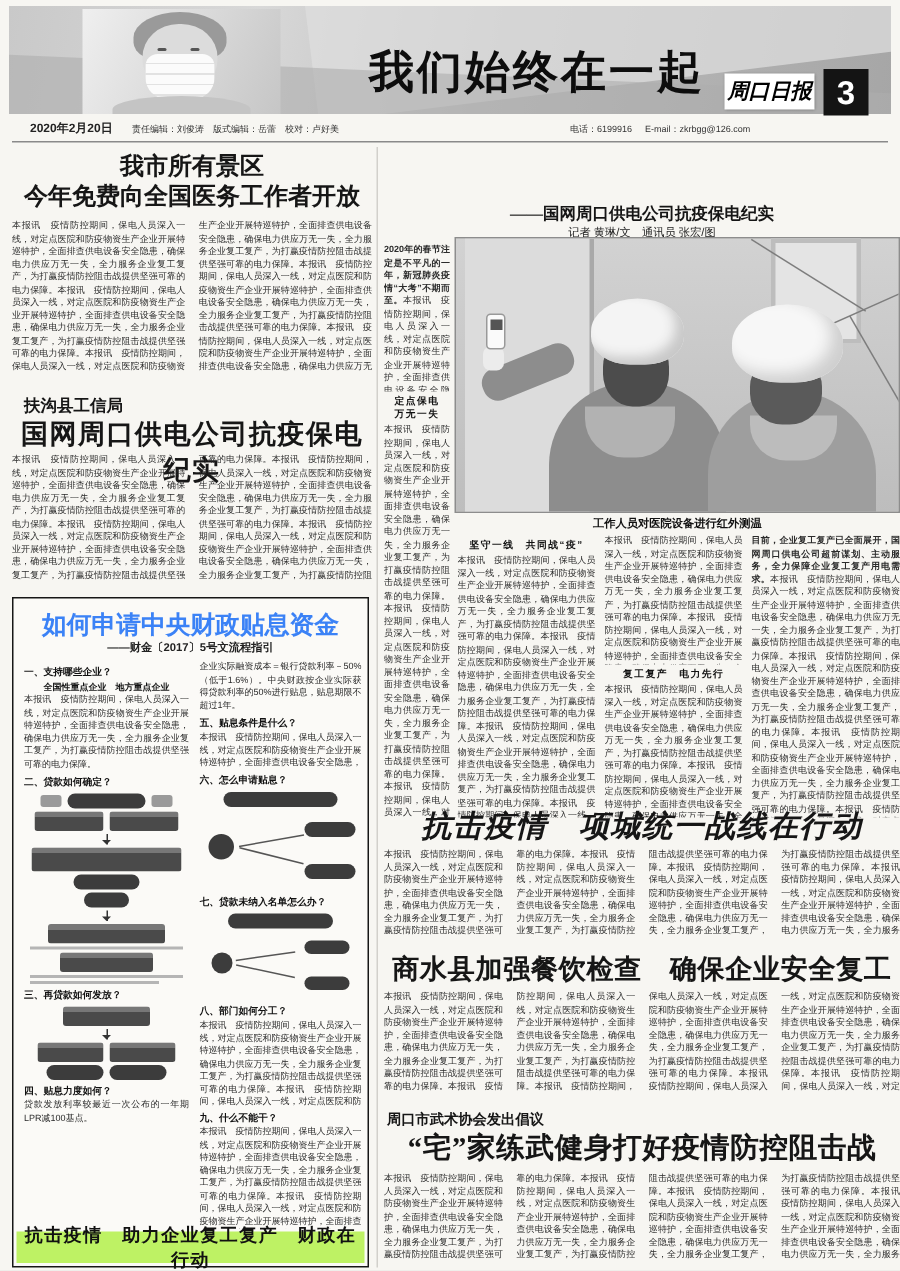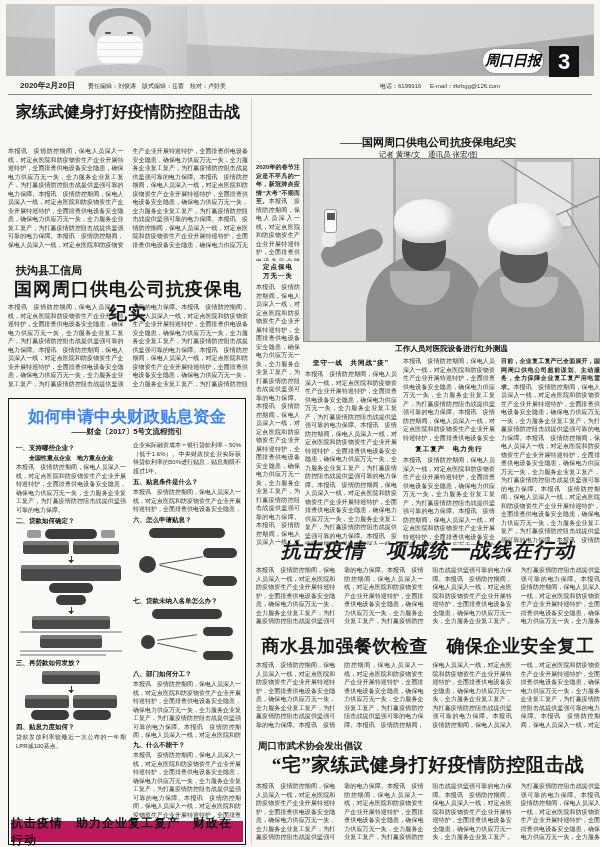--- a/index.html
+++ b/index.html
@@ -33,21 +33,21 @@
     border-radius:50% 50% 0 0; background:#c4c4c4; }
 
   .banner-title { left:100px; top:16px; font-weight:900; font-size:44px; letter-spacing:2px;
     color:#fff; -webkit-text-stroke:2.5px #0e0e0e;
     text-shadow:-2px -2px 0 #0e0e0e,2px -2px 0 #0e0e0e,-2px 2px 0 #0e0e0e,2px 2px 0 #0e0e0e,0 -2px 0 #0e0e0e,0 2px 0 #0e0e0e,-2px 0 0 #0e0e0e,2px 0 0 #0e0e0e; }
   .banner-sub { left:246px; top:28px; font-family:"Liberation Serif",serif; font-weight:900;
     font-size:30px; letter-spacing:2px; color:#0d0d0d; }
   .masthead-box { left:483px; top:49px; width:60px; height:24px; background:#fff;
     display:flex; align-items:center; justify-content:center;
     font-family:"Liberation Serif",serif; font-weight:900; font-size:14px;
-    font-style:italic; color:#000; box-shadow:0 0 2px rgba(0,0,0,.4);border-radius:12px; }
+    font-style:italic; color:#000; box-shadow:0 0 2px rgba(0,0,0,.4); }
   .pageno-box { left:549px; top:46px; width:30px; height:31px; background:#141414;
     color:#fff; display:flex; align-items:center; justify-content:center;
     font-size:22px; font-weight:bold; }
 
   .info-date { left:20px; top:80px; font-size:8px; font-weight:bold; color:#222; }
   .info-editors { left:88px; top:82px; font-size:6px; color:#333; }
   .info-phone { left:380px; top:82px; font-size:6px; color:#333; }
   .info-email { left:430px; top:82px; font-size:6px; color:#333; }
   .header-rule { left:8px; top:94px; width:584px; height:1px; background:#8a8a8a; }
 
@@ -78,22 +78,22 @@
     font-family:"Liberation Serif",serif; font-weight:900; font-size:16.5px; color:#3b82f6; }
   .box-sub { position:absolute; left:0; top:28px; width:100%; text-align:center;
     font-size:7.5px; font-weight:bold; color:#222; }
   .box-col { position:absolute; top:42px; height:378px; overflow:hidden; }
   .box-colL { left:7px; width:110px; }
   .box-colR { left:124px; width:108px; }
   .q-label { font-size:6.5px; font-weight:bold; margin:3px 0 1px; color:#111; }
   .q-sub { font-size:6px; font-weight:bold; text-align:center; color:#111; }
   .q-text { font-size:6px; line-height:8.5px; text-align:justify; color:#2b2b2b; }
   .box-footer { position:absolute; left:2px; right:2px; bottom:2px; height:21px;
-    background:#be185d; display:flex; align-items:center; justify-content:center;
-    font-weight:900; font-size:12px; letter-spacing:1px; color:#111; }
+    background:#bef264; display:flex; align-items:center; justify-content:center;
+    font-weight:900; font-size:12px; letter-spacing:1px; color:#111;text-align:center; }
 
   
   .fc { position:relative; margin:3px 0; }
   .fc-row { display:flex; justify-content:center; align-items:center; gap:4px; margin:2px 0; }
   .fc-pill { background:#3c3c3c; border-radius:7px; height:10px; }
   .fc-box { background:#4a4a4a; border-radius:2px; height:13px;
     background-image:linear-gradient(180deg,rgba(255,255,255,.25) 4px,transparent 4px); }
   .fc-chip { background:#9a9a9a; border-radius:2px; width:14px; height:8px; }
   .fc-arrow { width:1px; height:7px; background:#333; margin:1px auto; position:relative; }
   .fc-arrow:after { content:""; position:absolute; left:-2.5px; bottom:-3px;
@@ -167,31 +167,33 @@
     <div class="banner-plane2"></div>
   </div>
   <div class="abs nurse">
     <div class="nurse-cap"></div>
     <div class="nurse-face"></div>
     <div class="nurse-eye" style="left:50px;top:26px;"></div>
     <div class="nurse-eye" style="left:72px;top:26px;"></div>
     <div class="nurse-mask"></div>
     <div class="nurse-shoulder"></div>
   </div>
+  <div class="abs banner-sub">我们始终在一起</div>
   <div class="abs masthead-box">周口日报</div>
   <div class="abs pageno-box">3</div>
   <div class="abs info-date">2020年2月20日</div>
   <div class="abs info-editors">责任编辑：刘俊涛　版式编辑：岳蕾　校对：卢好美</div>
   <div class="abs info-phone">电话：6199916</div>
   <div class="abs info-email">E-mail：zkrbgg@126.com</div>
   <div class="abs header-rule"></div>
   <div class="abs v-divider"></div>
 
   <div class="abs hl a1-h">
-    <div>家练武健身打好疫情防控阻击战</div>
+    <div>我市所有景区</div>
+    <div>今年免费向全国医务工作者开放</div>
   </div>
   <div class="abs greek bodycols a1-body">本报讯　疫情防控期间，保电人员深入一线，对定点医院和防疫物资生产企业开展特巡特护，全面排查供电设备安全隐患，确保电力供应万无一失，全力服务企业复工复产，为打赢疫情防控阻击战提供坚强可靠的电力保障。本报讯　疫情防控期间，保电人员深入一线，对定点医院和防疫物资生产企业开展特巡特护，全面排查供电设备安全隐患，确保电力供应万无一失，全力服务企业复工复产，为打赢疫情防控阻击战提供坚强可靠的电力保障。本报讯　疫情防控期间，保电人员深入一线，对定点医院和防疫物资生产企业开展特巡特护，全面排查供电设备安全隐患，确保电力供应万无一失，全力服务企业复工复产，为打赢疫情防控阻击战提供坚强可靠的电力保障。本报讯　疫情防控期间，保电人员深入一线，对定点医院和防疫物资生产企业开展特巡特护，全面排查供电设备安全隐患，确保电力供应万无一失，全力服务企业复工复产，为打赢疫情防控阻击战提供坚强可靠的电力保障。本报讯　疫情防控期间，保电人员深入一线，对定点医院和防疫物资生产企业开展特巡特护，全面排查供电设备安全隐患，确保电力供应万无一失，全力服务企业复工复产，为打赢疫情防控阻击战提供坚强可靠的电力保障。本报讯　疫情防控期间，保电人员深入一线，对定点医院和防疫物资生产企业开展特巡特护，全面排查供电设备安全隐患，确保电力供应万无一失，全力服务企业复工复产，为打赢疫情防控阻击战提供坚强可靠的电力保障。</div>
 
   <div class="abs kicker a2-kicker">扶沟县工信局</div>
   <div class="abs hl a2-h">国网周口供电公司抗疫保电纪实</div>
   <div class="abs greek bodycols a2-body">本报讯　疫情防控期间，保电人员深入一线，对定点医院和防疫物资生产企业开展特巡特护，全面排查供电设备安全隐患，确保电力供应万无一失，全力服务企业复工复产，为打赢疫情防控阻击战提供坚强可靠的电力保障。本报讯　疫情防控期间，保电人员深入一线，对定点医院和防疫物资生产企业开展特巡特护，全面排查供电设备安全隐患，确保电力供应万无一失，全力服务企业复工复产，为打赢疫情防控阻击战提供坚强可靠的电力保障。本报讯　疫情防控期间，保电人员深入一线，对定点医院和防疫物资生产企业开展特巡特护，全面排查供电设备安全隐患，确保电力供应万无一失，全力服务企业复工复产，为打赢疫情防控阻击战提供坚强可靠的电力保障。本报讯　疫情防控期间，保电人员深入一线，对定点医院和防疫物资生产企业开展特巡特护，全面排查供电设备安全隐患，确保电力供应万无一失，全力服务企业复工复产，为打赢疫情防控阻击战提供坚强可靠的电力保障。本报讯　疫情防控期间，保电人员深入一线，对定点医院和防疫物资生产企业开展特巡特护，全面排查供电设备安全隐患，确保电力供应万无一失，全力服务企业复工复产，为打赢疫情防控阻击战提供坚强可靠的电力保障。</div>
 
   <div class="abs box">
     <div class="box-title">如何申请中央财政贴息资金</div>
     <div class="box-sub">——财金〔2017〕5号文流程指引</div>

